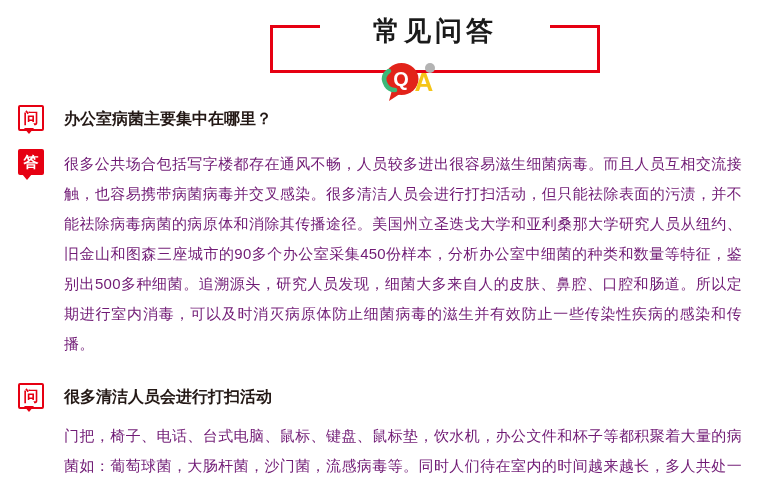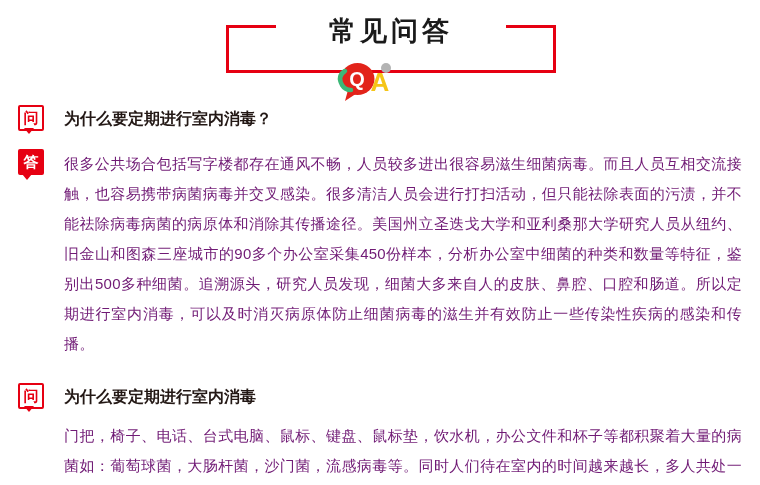--- a/index.html
+++ b/index.html
@@ -14,20 +14,21 @@
     font-family: "Liberation Sans", "DejaVu Sans", sans-serif;
     color: #231815;
     overflow: hidden;
   }
 
   
   .header {
     position: relative;
     width: 676px;
     height: 105px;
+    margin-left: 44px;
   }
   .header-frame {
     position: absolute;
     left: 226px;
     top: 25px;
     width: 330px;
     height: 48px;
     border: 3px solid #e60012;
     background: #ffffff;
   }
@@ -132,35 +133,35 @@
 
     <circle cx="112" cy="24" r="10" fill="#b3b3b3"></circle>
   </svg>
 </div>
 
 <div class="content">
 
   <div class="qa-block">
     <div class="q-row">
       <span class="badge outline">问</span>
-      <div class="q-text">为什么要定期进行室内消毒？</div>
+      <div class="q-text">办公室病菌主要集中在哪里？</div>
     </div>
     <div class="spacer-16"></div>
     <div class="a-row">
       <span class="badge">答</span>
       <div class="a-text">很多公共场合包括写字楼都存在通风不畅，人员较多进出很容易滋生细菌病毒。而且人员互相交流接触，也容易携带病菌病毒并交叉感染。很多清洁人员会进行打扫活动，但只能祛除表面的污渍，并不能祛除病毒病菌的病原体和消除其传播途径。美国州立圣迭戈大学和亚利桑那大学研究人员从纽约、旧金山和图森三座城市的90多个办公室采集450份样本，分析办公室中细菌的种类和数量等特征，鉴别出500多种细菌。追溯源头，研究人员发现，细菌大多来自人的皮肤、鼻腔、口腔和肠道。所以定期进行室内消毒，可以及时消灭病原体防止细菌病毒的滋生并有效防止一些传染性疾病的感染和传播。</div>
     </div>
   </div>
 
   <div class="spacer-22"></div>
 
   <div class="qa-block">
     <div class="q-row">
       <span class="badge outline">问</span>
-      <div class="q-text">为什么要定期进行室内消毒</div>
+      <div class="q-text">很多清洁人员会进行打扫活动</div>
     </div>
     <div class="spacer-10"></div>
     <div class="a-row">
       <div class="a-text">门把，椅子、电话、台式电脑、鼠标、键盘、鼠标垫，饮水机，办公文件和杯子等都积聚着大量的病菌如：葡萄球菌，大肠杆菌，沙门菌，流感病毒等。同时人们待在室内的时间越来越长，多人共处一室的情形就像是一个病菌的大温床，使空气中集合了各种的病菌病毒。</div>
     </div>
   </div>
 
 </div>
 
 </body></html>

